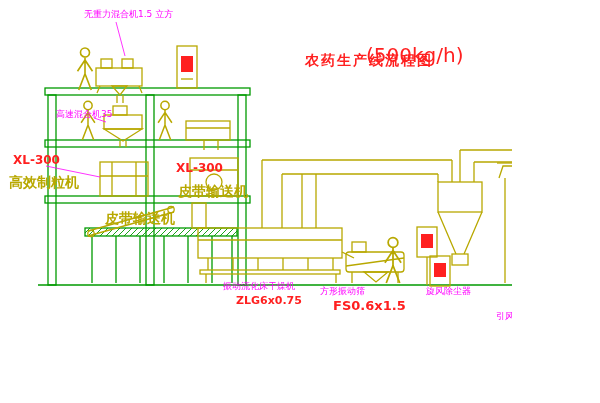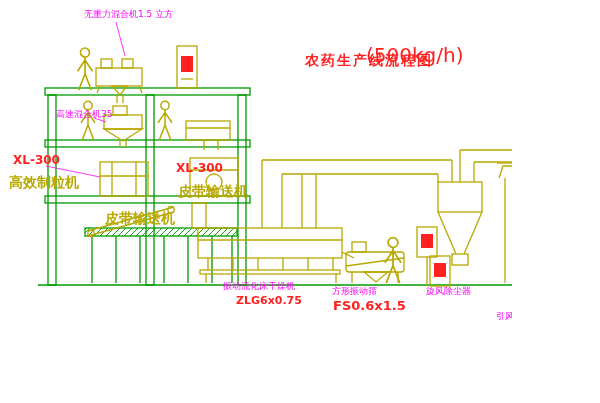--- a/index.html
+++ b/index.html
@@ -169,18 +169,18 @@
   <div class="lbl title-main" style="left:283px; top:53px;">农药生产线流程图</div>
   <div class="lbl title-cap" style="left:366px; top:44px;">(500kg/h)</div>
   <div class="lbl m" style="left:56px; top:110px;">高速混合机35</div>
   <div class="lbl r" style="left:13px; top:154px;">XL-300</div>
   <div class="lbl y" style="left:9px; top:175px;">高效制粒机</div>
   <div class="lbl r" style="left:176px; top:162px;">XL-300</div>
   <div class="lbl y" style="left:178px; top:184px;">皮带输送机</div>
   <div class="lbl y" style="left:105px; top:211px;">皮带输送机</div>
   <div class="lbl m" style="left:223px; top:282px;">振动流化床干燥机</div>
   <div class="lbl r" style="left:236px; top:295px; font-size:11px;">ZLG6x0.75</div>
-  <div class="lbl m" style="left:332px; top:287px;">方形振动筛</div>
+  <div class="lbl m" style="left:320px; top:287px;">方形振动筛</div>
   <div class="lbl r" style="left:333px; top:299px; font-size:13px;text-align:center;">FS0.6x1.5</div>
   <div class="lbl m" style="left:426px; top:287px;">旋风除尘器</div>
   <div class="lbl m" style="left:496px; top:312px;">引风机</div>
 
 </div>
 
 </body></html>

